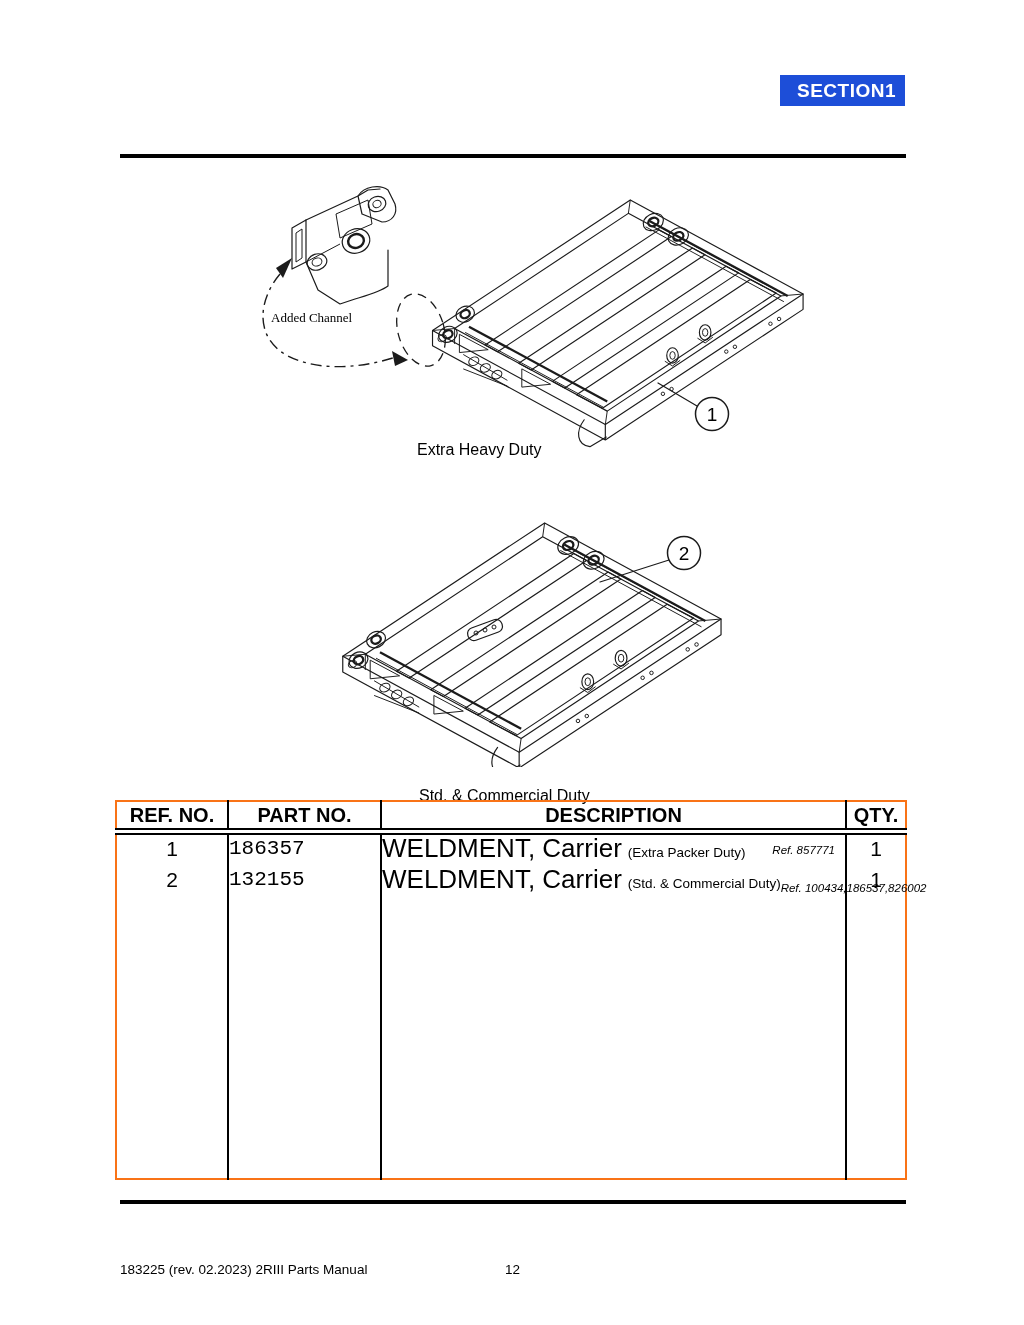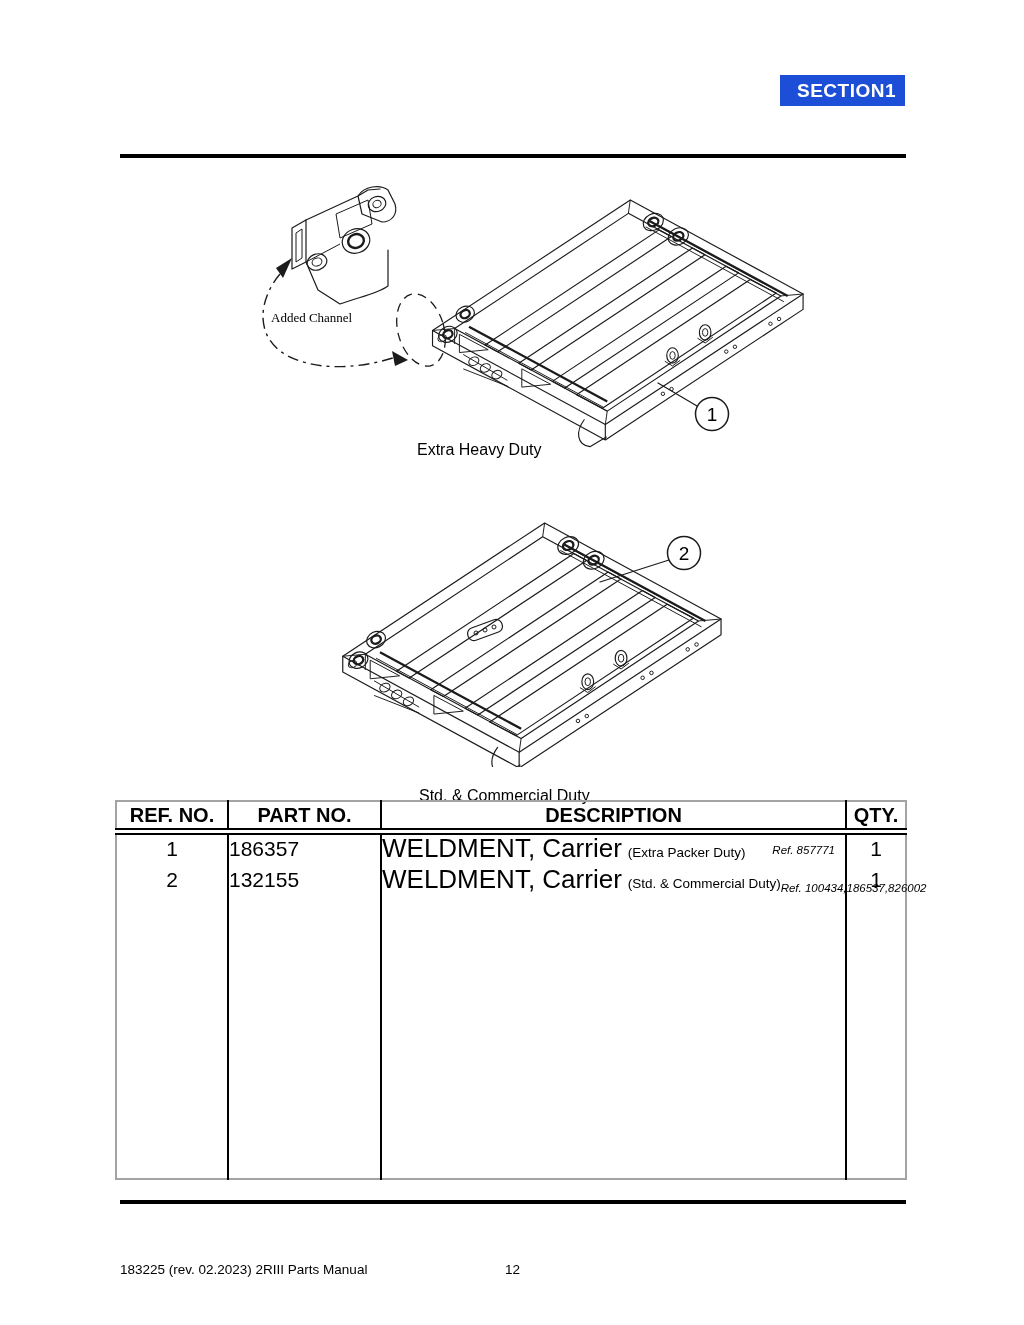--- a/index.html
+++ b/index.html
@@ -42,37 +42,37 @@
   svg .dash { fill:none; stroke:#1b1b1b; stroke-width:1.4; stroke-dasharray:11 5 3 5; }
   svg .dashE{ fill:none; stroke:#1b1b1b; stroke-width:1.3; stroke-dasharray:9 6; }
   svg .arrw { fill:#1b1b1b; stroke:none; }
   svg .callout-circle { fill:#fff; stroke:#1b1b1b; stroke-width:1.5; }
   svg .callout-num { font-family:"Liberation Sans", sans-serif; font-size:19px; fill:#000; text-anchor:middle; }
 
   
   .parts-table-wrap { position:absolute; left:115px; top:800px; width:792px; height:380px; }
   table.parts {
     width:100%; height:100%; border-collapse:collapse; table-layout:fixed;
-    border:2px solid #a3a3a3;
+    border:2px solid #f97316;
   }
   table.parts col.c1 { width:112px; }
   table.parts col.c2 { width:153px; }
   table.parts col.c3 { width:465px; }
   table.parts th {
     border-right:2px solid #000; border-bottom:7px double #000;
     font-size:20px; font-weight:bold; height:26px; padding:0; text-align:center;
   }
   table.parts td {
     border-right:2px solid #000; vertical-align:top; padding:0; font-size:21px;
   }
   table.parts th:last-child, table.parts td:last-child { border-right:none;border-radius:8px; }
   tr.data-row { height:28px; }
   tr.filler-row td { height:auto; }
   .cell-center { text-align:center; line-height:27px; }
-  .cell-part { padding-left:10px; line-height:27px; }
+  .cell-part { padding-left:10px; line-height:27px;font-family:Liberation Mono, monospace; }
   .cell-desc { padding-left:9px; line-height:27px; white-space:nowrap; }
   .desc-main { font-size:26px; }
   .desc-var  { font-size:13.5px; }
   .ref-note  { font-style:italic; font-size:11.5px; }
   .ref-note.right { float:right; margin-right:10px; margin-top:9px; line-height:normal;text-align:center; }
   .ref-note.sub   { position:relative; top:4px; }
 
   
   .footer-text { position:absolute; top:1262px; font-size:13.5px; }
   #footer-doc  { left:120px; }

